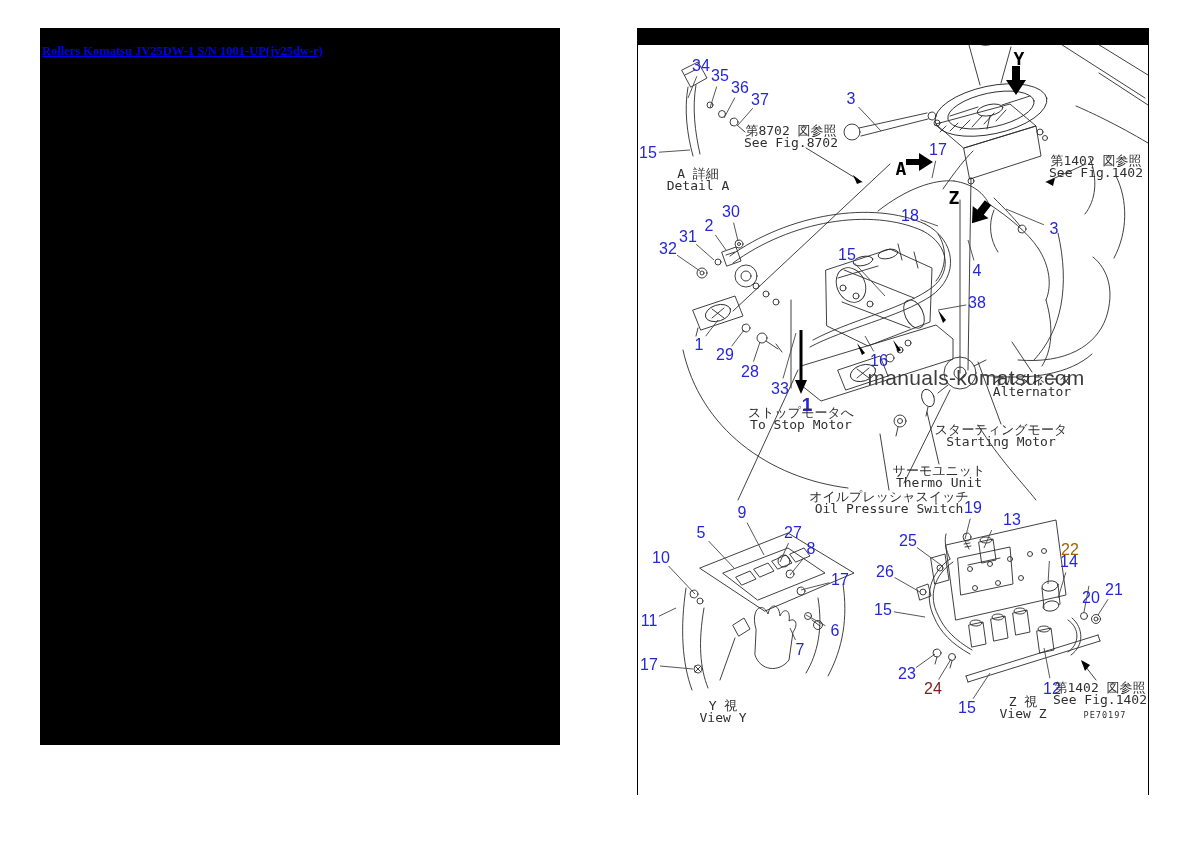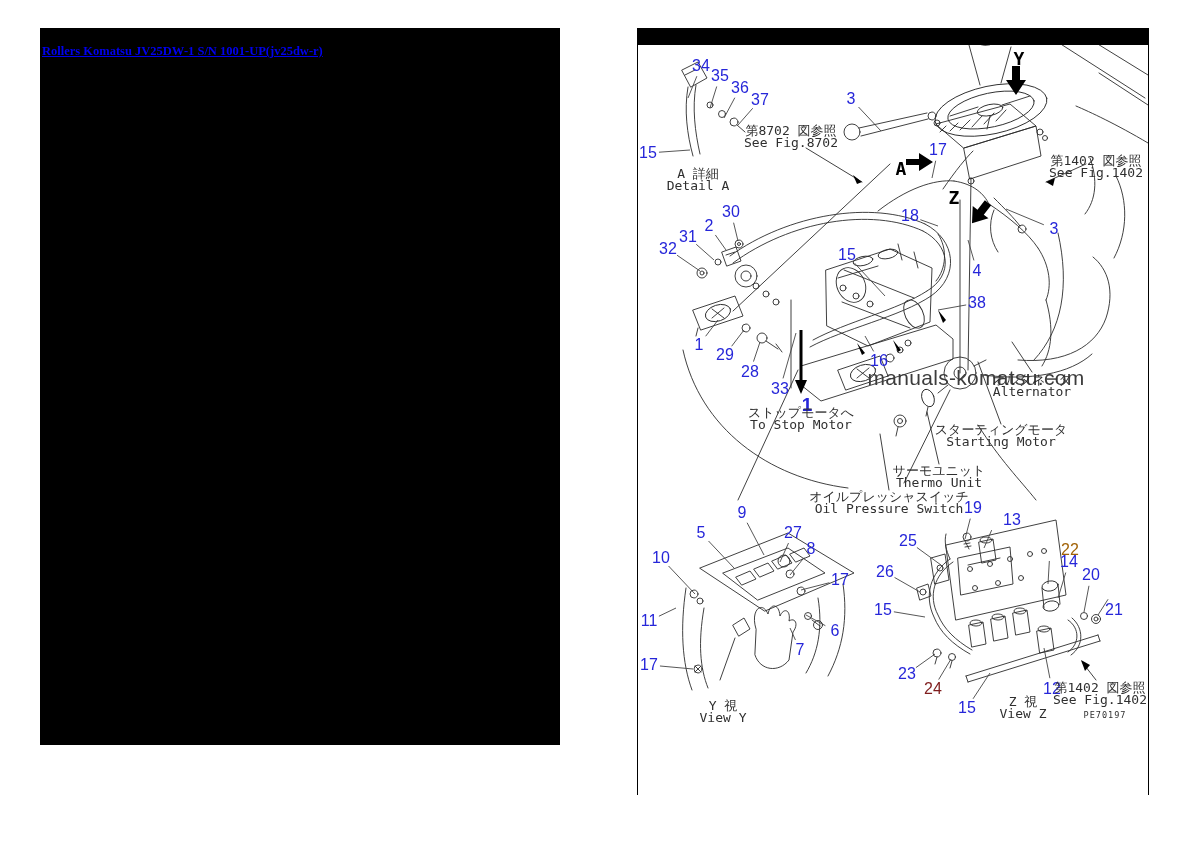--- a/index.html
+++ b/index.html
@@ -383,22 +383,22 @@
         <div class="callout" style="left: 197px; top: 603px; color: rgb(38, 38, 217);">6</div>
         <div class="callout" style="left: 162px; top: 622px; color: rgb(38, 38, 217);">7</div>
         <div class="callout" style="left: 11px; top: 637px; color: rgb(38, 38, 217);">17</div>
         <div class="callout" style="left: 335px; top: 480px; color: rgb(38, 38, 217);">19</div>
         <div class="callout" style="left: 358px; top: 492px; color: rgb(38, 38, 217); margin-left: 16px;">13</div>
         <div class="callout" style="left: 270px; top: 513px; color: rgb(38, 38, 217);">25</div>
         <div class="callout" style="left: 247px; top: 544px; color: rgb(38, 38, 217);">26</div>
         <div class="callout" style="left: 245px; top: 582px; color: rgb(38, 38, 217);">15</div>
         <div class="callout" style="left: 432px; top: 522px; color: #a16207;">22</div>
         <div class="callout" style="left: 431px; top: 534px; color: rgb(38, 38, 217);">14</div>
-        <div class="callout" style="left: 453px; top: 547px; color: rgb(38, 38, 217);">20</div>
-        <div class="callout" style="left: 476px; top: 562px; color: rgb(38, 38, 217); margin-top: 20px;">21</div>
+        <div class="callout" style="left: 453px; top: 570px; color: rgb(38, 38, 217);">20</div>
+        <div class="callout" style="left: 476px; top: 562px; color: rgb(38, 38, 217);">21</div>
         <div class="callout" style="left: 269px; top: 646px; color: rgb(38, 38, 217);">23</div>
         <div class="callout" style="left: 295px; top: 661px; color: #7f1d1d;">24</div>
         <div class="callout" style="left: 414px; top: 661px; color: rgb(38, 38, 217);">12</div>
         <div class="callout" style="left: 329px; top: 680px; color: rgb(38, 38, 217);">15</div>
         <div class="lbl" style="left: 153px; top: 97px;">
           <div>第8702 図参照</div>
           <div>See Fig.8702</div>
         </div>
         <div class="lbl" style="left: 458px; top: 127px;">
           <div>第1402 図参照</div>

